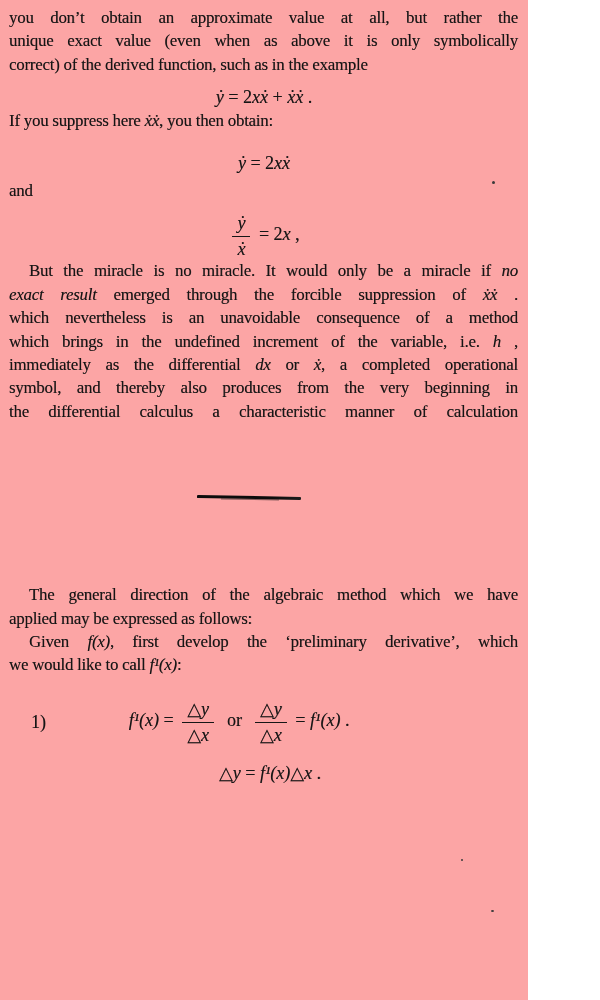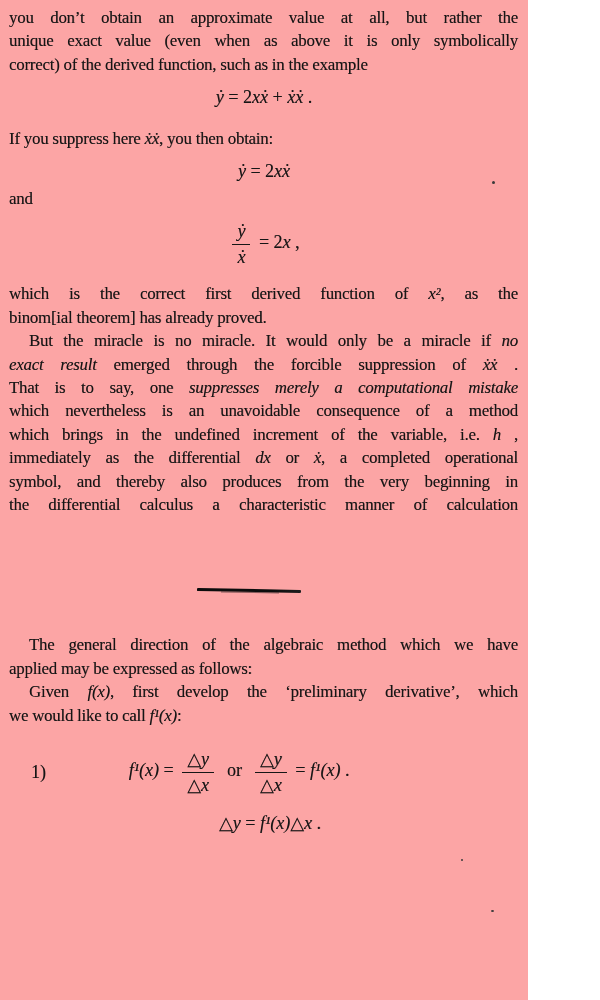--- a/index.html
+++ b/index.html
@@ -23,27 +23,27 @@
   .ind{text-indent:20px;}
   .it{font-style:italic;}
   .eq{
     text-align:center;
     font-size:18px;
     line-height:24px;
     position:relative;
   }
   .eqin{display:inline-block;}
   .b-eq1{margin-top:9px;}
-  .b-p2{margin-top:18px;}
-  .b-eq2{margin-top:8px;}
+  .b-p2{}
+  .b-eq2{margin-top:18px;}
   .b-p3{margin-top:4px;}
   .b-eq3{margin-top:11px;}
   .b-p4{margin-top:15px;}
   .b-div{margin-top:73px;}
-  .b-p6{margin-top:41px;}
+  .b-p6{margin-top:84px;}
   .b-eq4{margin-top:22px;}
   .b-p8{margin-top:36px;}
   .b-eq5{margin-top:16px;margin-left:12px;}
   .b-p1{padding-top:6px;}
   .frac{
     display:inline-block;
     vertical-align:middle;
     text-align:center;
     margin:0 4px;
     line-height:1.15;
@@ -92,29 +92,24 @@
   </div>
 
   <div class="eq b-eq2"><span class="eqin"><span class="it">ẏ</span><span> = 2</span><span class="it">xẋ</span></span></div>
 
   <div class="para b-p3">
     <div class="ln"><span>and</span></div>
   </div>
 
   <div class="eq b-eq3"><span class="eqin"><span class="frac"><span class="num"><span class="it">ẏ</span></span><span class="den"><span class="it">ẋ</span></span></span><span> = 2</span><span class="it">x</span><span> ,</span></span></div>
 
-  <div class="para b-p4">
-    <div class="ln j"><span>which is the correct first derived function of </span><span class="it">x²</span><span>, as the</span></div>
-    <div class="ln"><span>binom[ial theorem] has already proved.</span></div>
-  </div>
 
   <div class="para">
     <div class="ln j ind"><span>But the miracle is no miracle. It would only be a miracle if </span><span class="it">no</span></div>
     <div class="ln j"><span class="it">exact result</span><span> emerged through the forcible suppression of </span><span class="it">ẋẋ</span><span> .</span></div>
-    <div class="ln j"><span>That is to say, one </span><span class="it">suppresses merely a computational mistake</span></div>
     <div class="ln j"><span>which nevertheless is an unavoidable consequence of a method</span></div>
     <div class="ln j"><span>which brings in the undefined increment of the variable, i.e. </span><span class="it">h</span><span> ,</span></div>
     <div class="ln j"><span>immediately as the differential </span><span class="it">dx</span><span> or </span><span class="it">ẋ</span><span>, a completed operational</span></div>
     <div class="ln j"><span>symbol, and thereby also produces from the very beginning in</span></div>
     <div class="ln j"><span>the differential calculus a characteristic manner of calculation</span></div>
   </div>
 
   <div class="b-div">
       <div class="divider"></div>
     </div>

